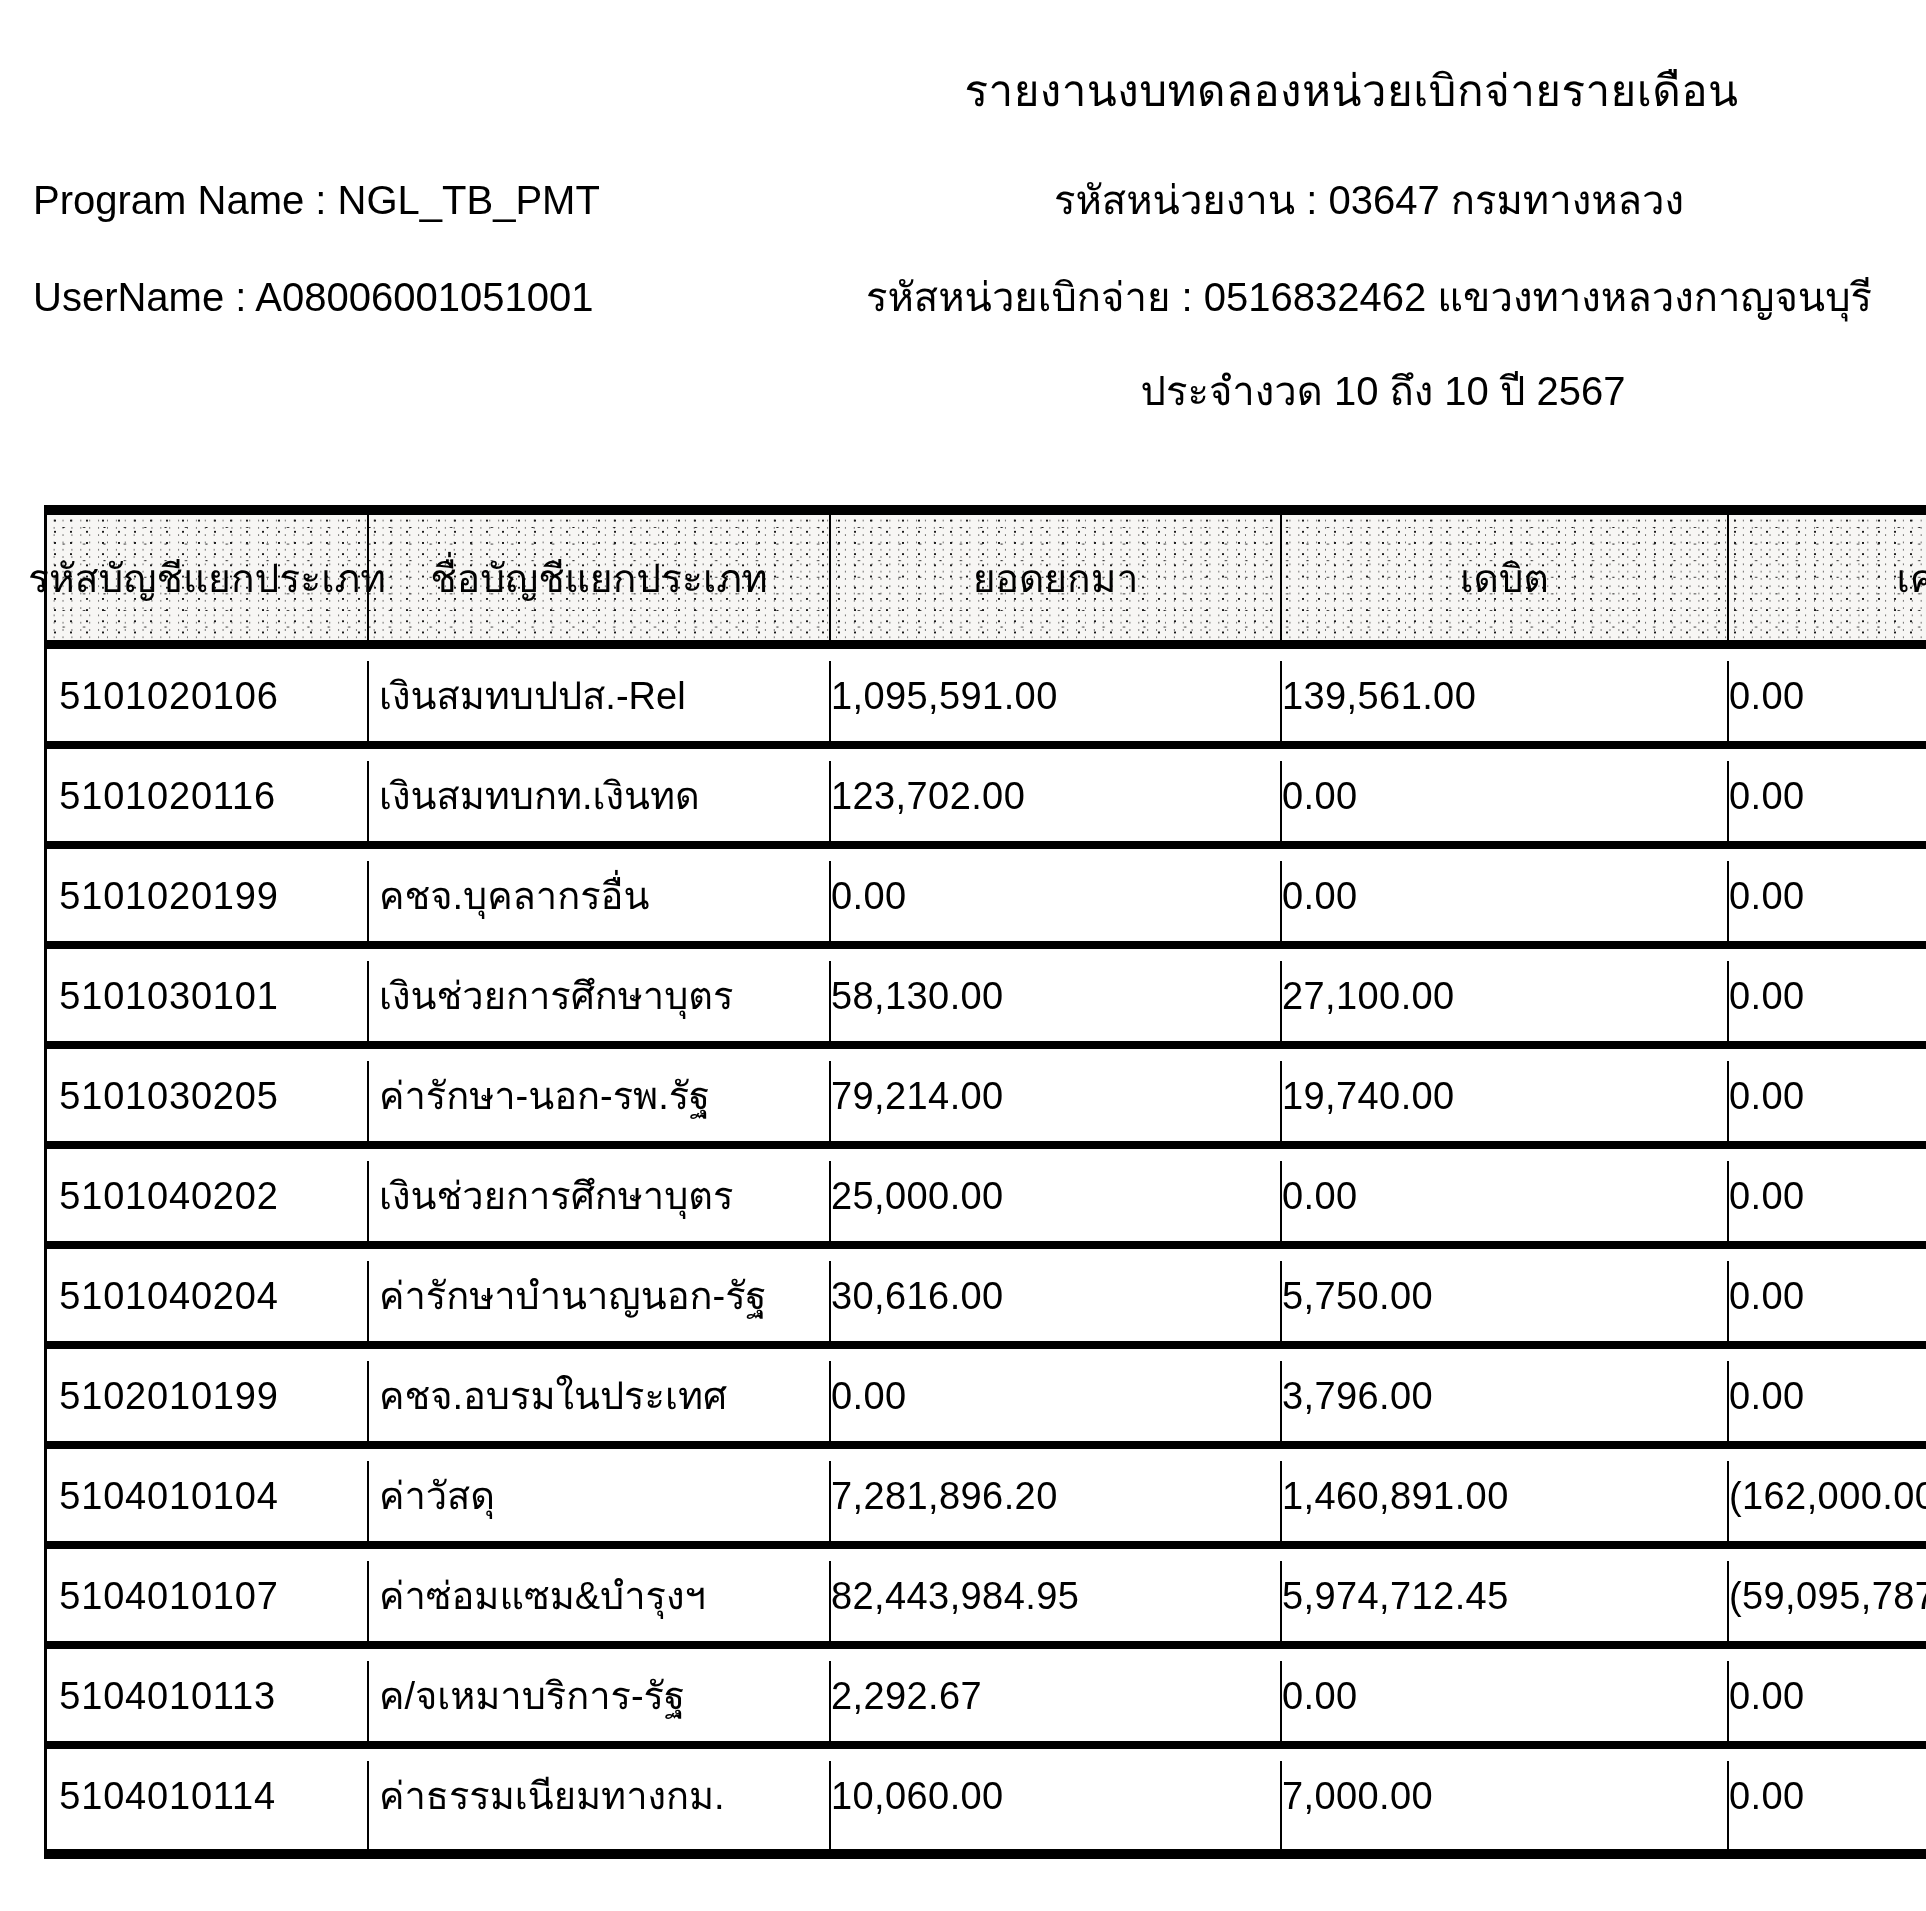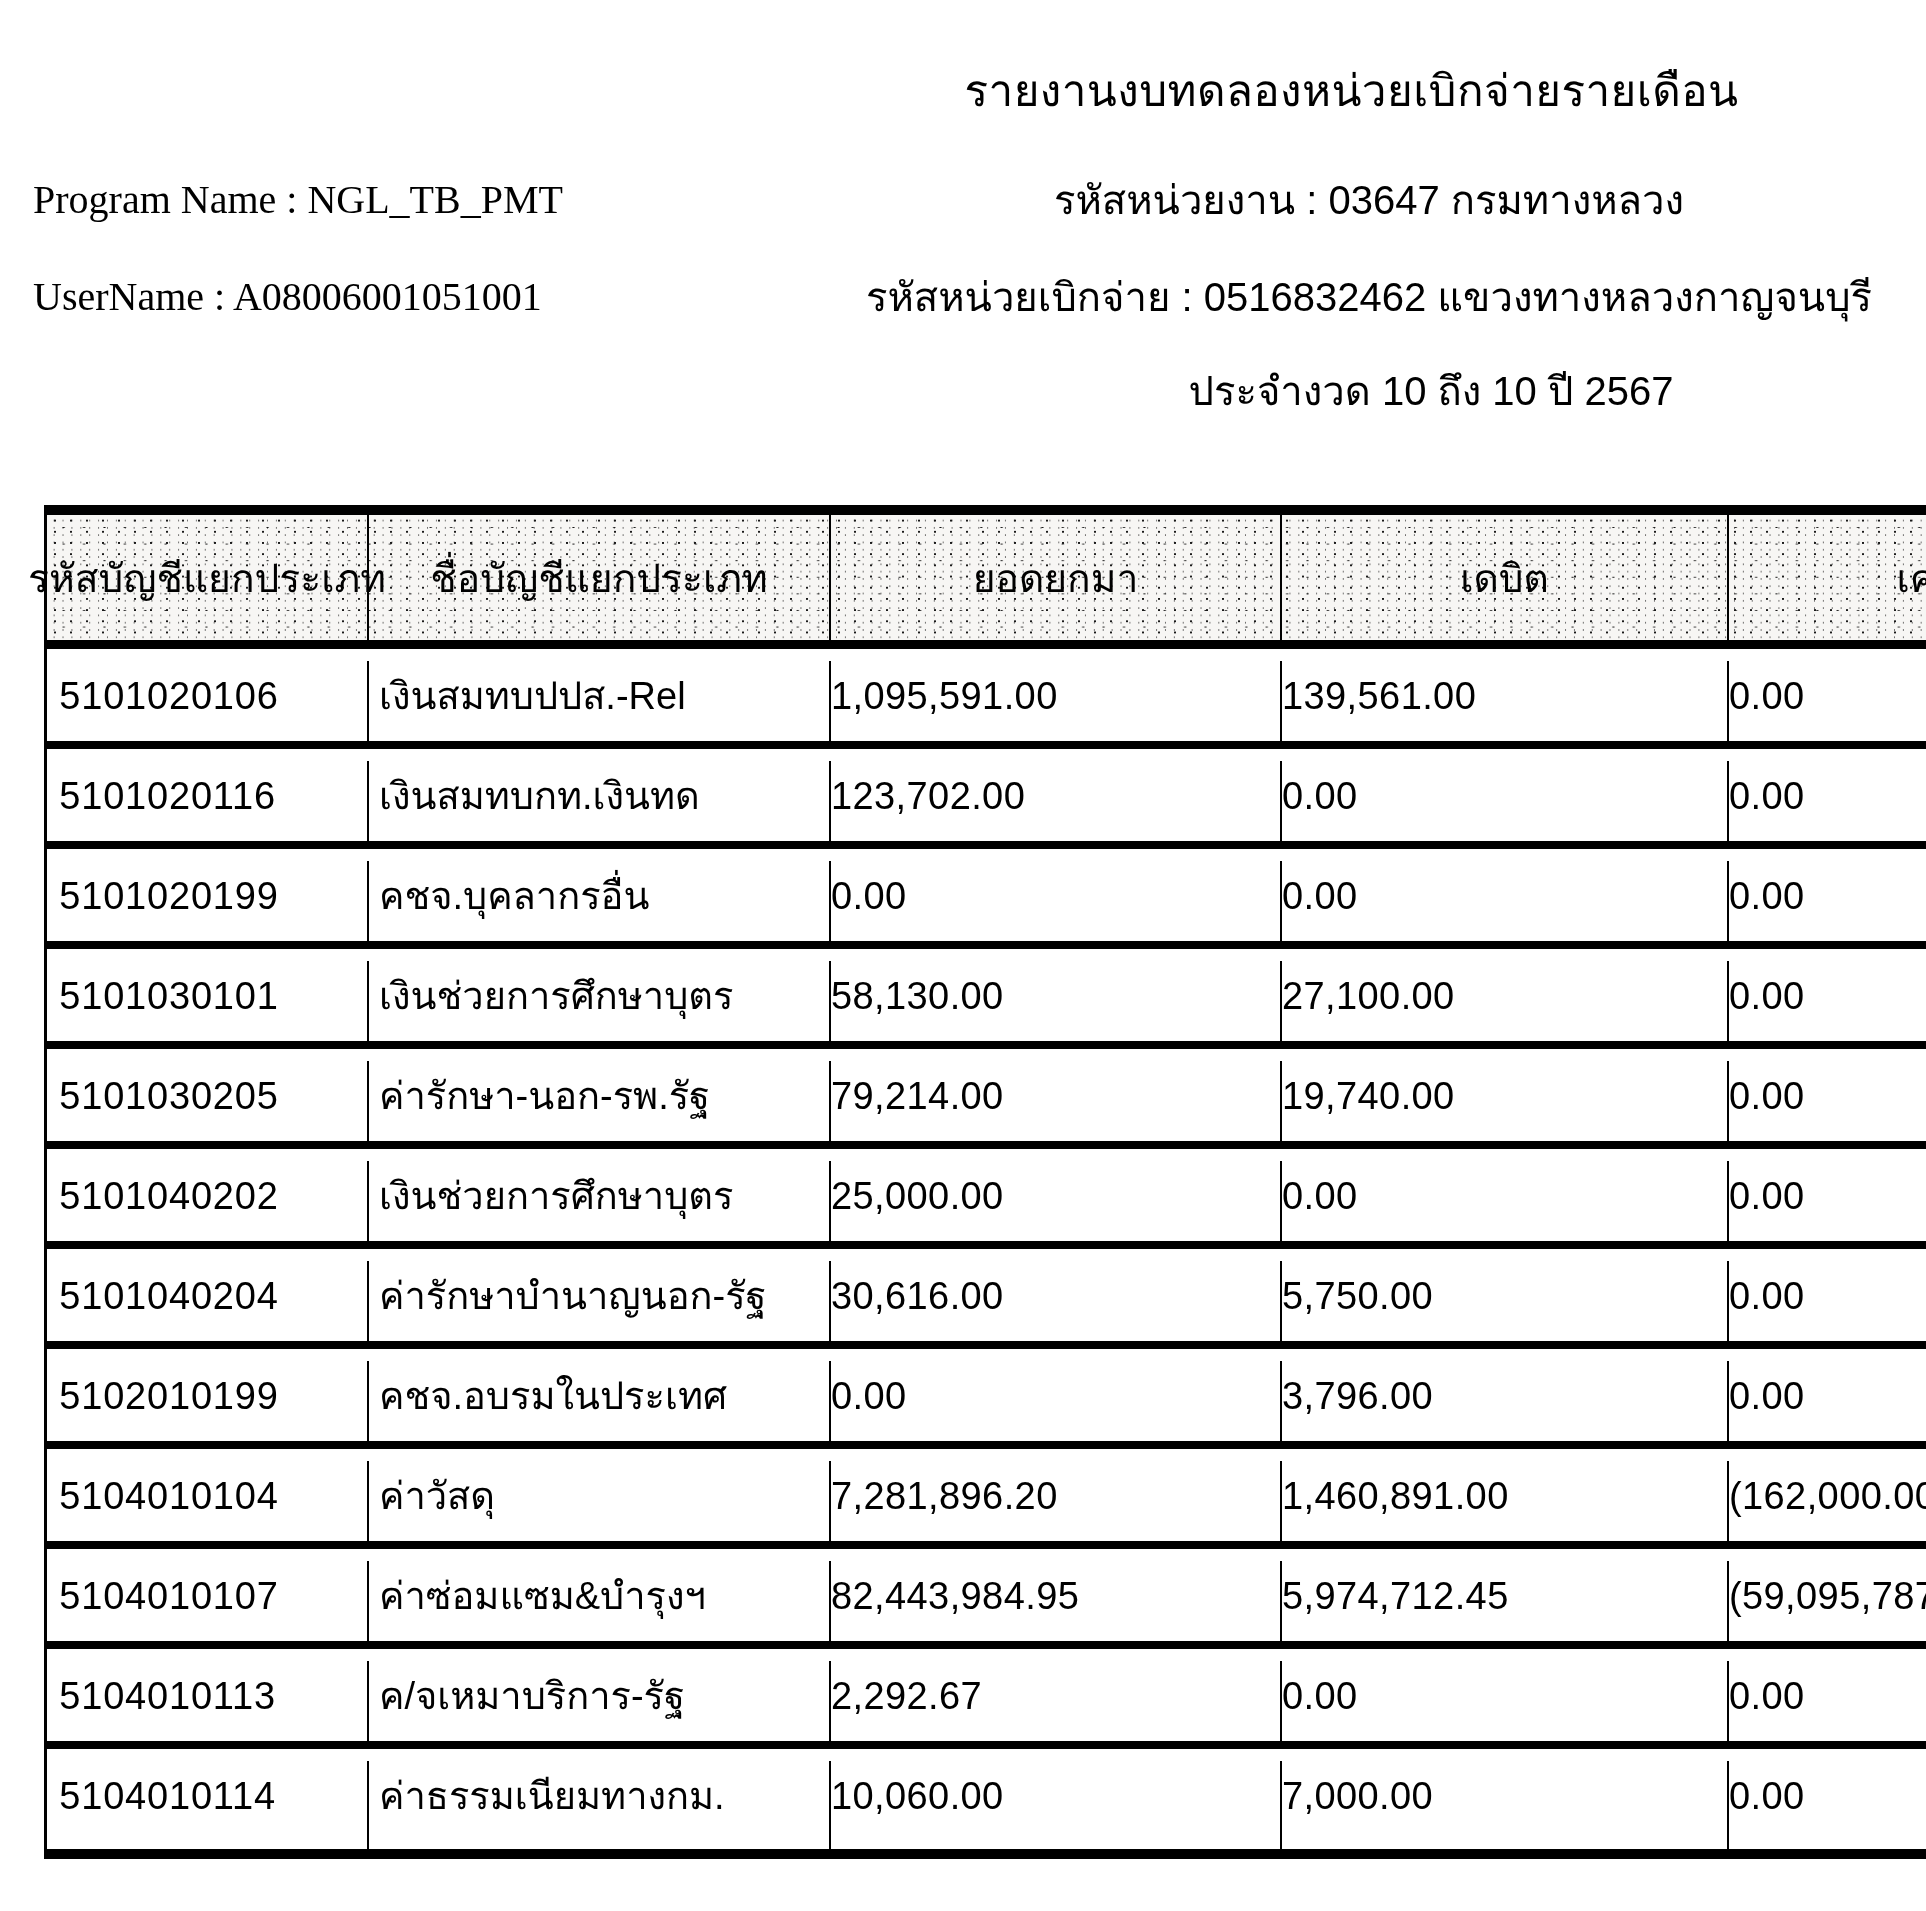--- a/index.html
+++ b/index.html
@@ -15,23 +15,23 @@
 
   
   .title {
     left:0; right:0; top:65px;
     text-align:center;
     font-size:44px; line-height:1.2;
     letter-spacing:0.4px;
     white-space:nowrap;
   }
   .meta-line { font-size:40px; line-height:1.25; white-space:nowrap; }
-  .meta-left   { left:33px;font-family:Liberation Serif, serif; }
+  .meta-left   { left:33px; }
   .meta-center { left:1369px; transform:translateX(-50%); text-align:center; }
-  .meta-center-2 { left:1431px; transform:translateX(-50%); text-align:center; }
+  .meta-center-2 { left:1383px; transform:translateX(-50%); text-align:center; }
   .row-2 { top:175px; }
   .row-3 { top:272px; }
   .row-4 { top:366px; }
 
   
   .tb {
     left:44px; top:505px; width:2581px;
     border:3.1px solid #000;
     border-top-width:10px;
     border-bottom-width:10px;

